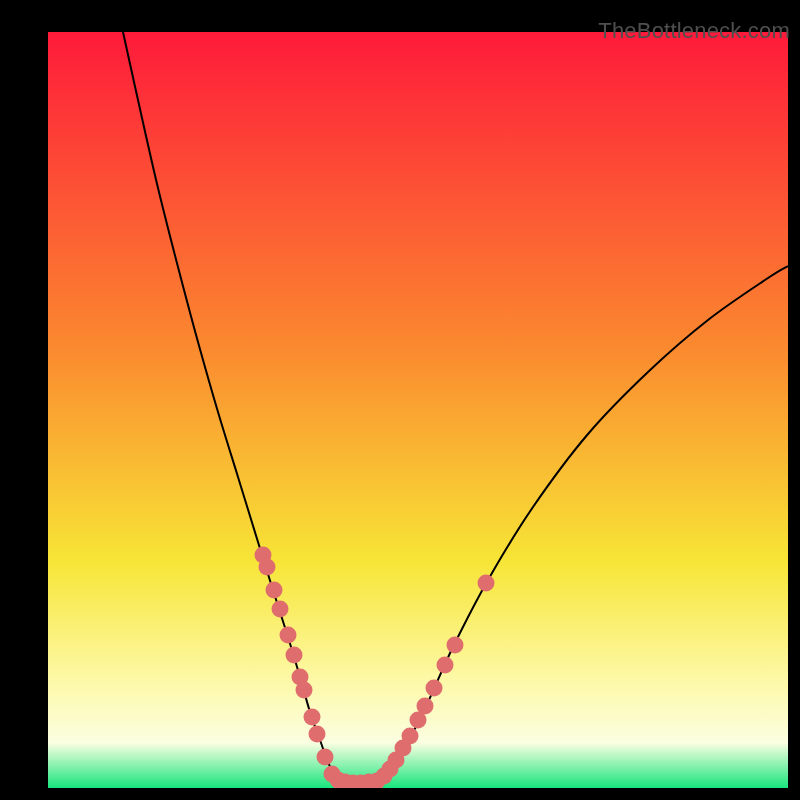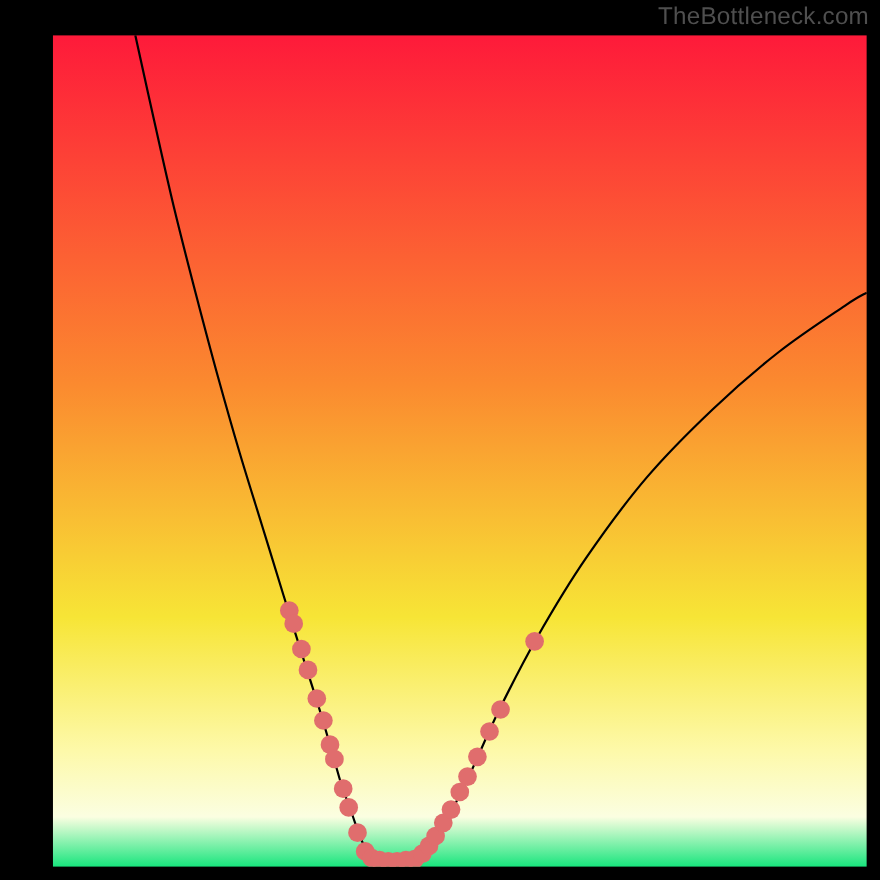--- a/index.html
+++ b/index.html
@@ -14,21 +14,21 @@
   .frame {
     position: absolute;
     left: 0;
     top: 0;
     width: 800px;
     height: 800px;
     background: #000;
   }
   .watermark {
     position: absolute;
-    top: 2px;
+    top: 18px;
     right: 10px;
     color: #4f4f4f;
     font-size: 22px;
     font-weight: 500;
     letter-spacing: 0.2px;
     z-index: 10;
   }
   .plot {
     position: absolute;
     left: 48px;

